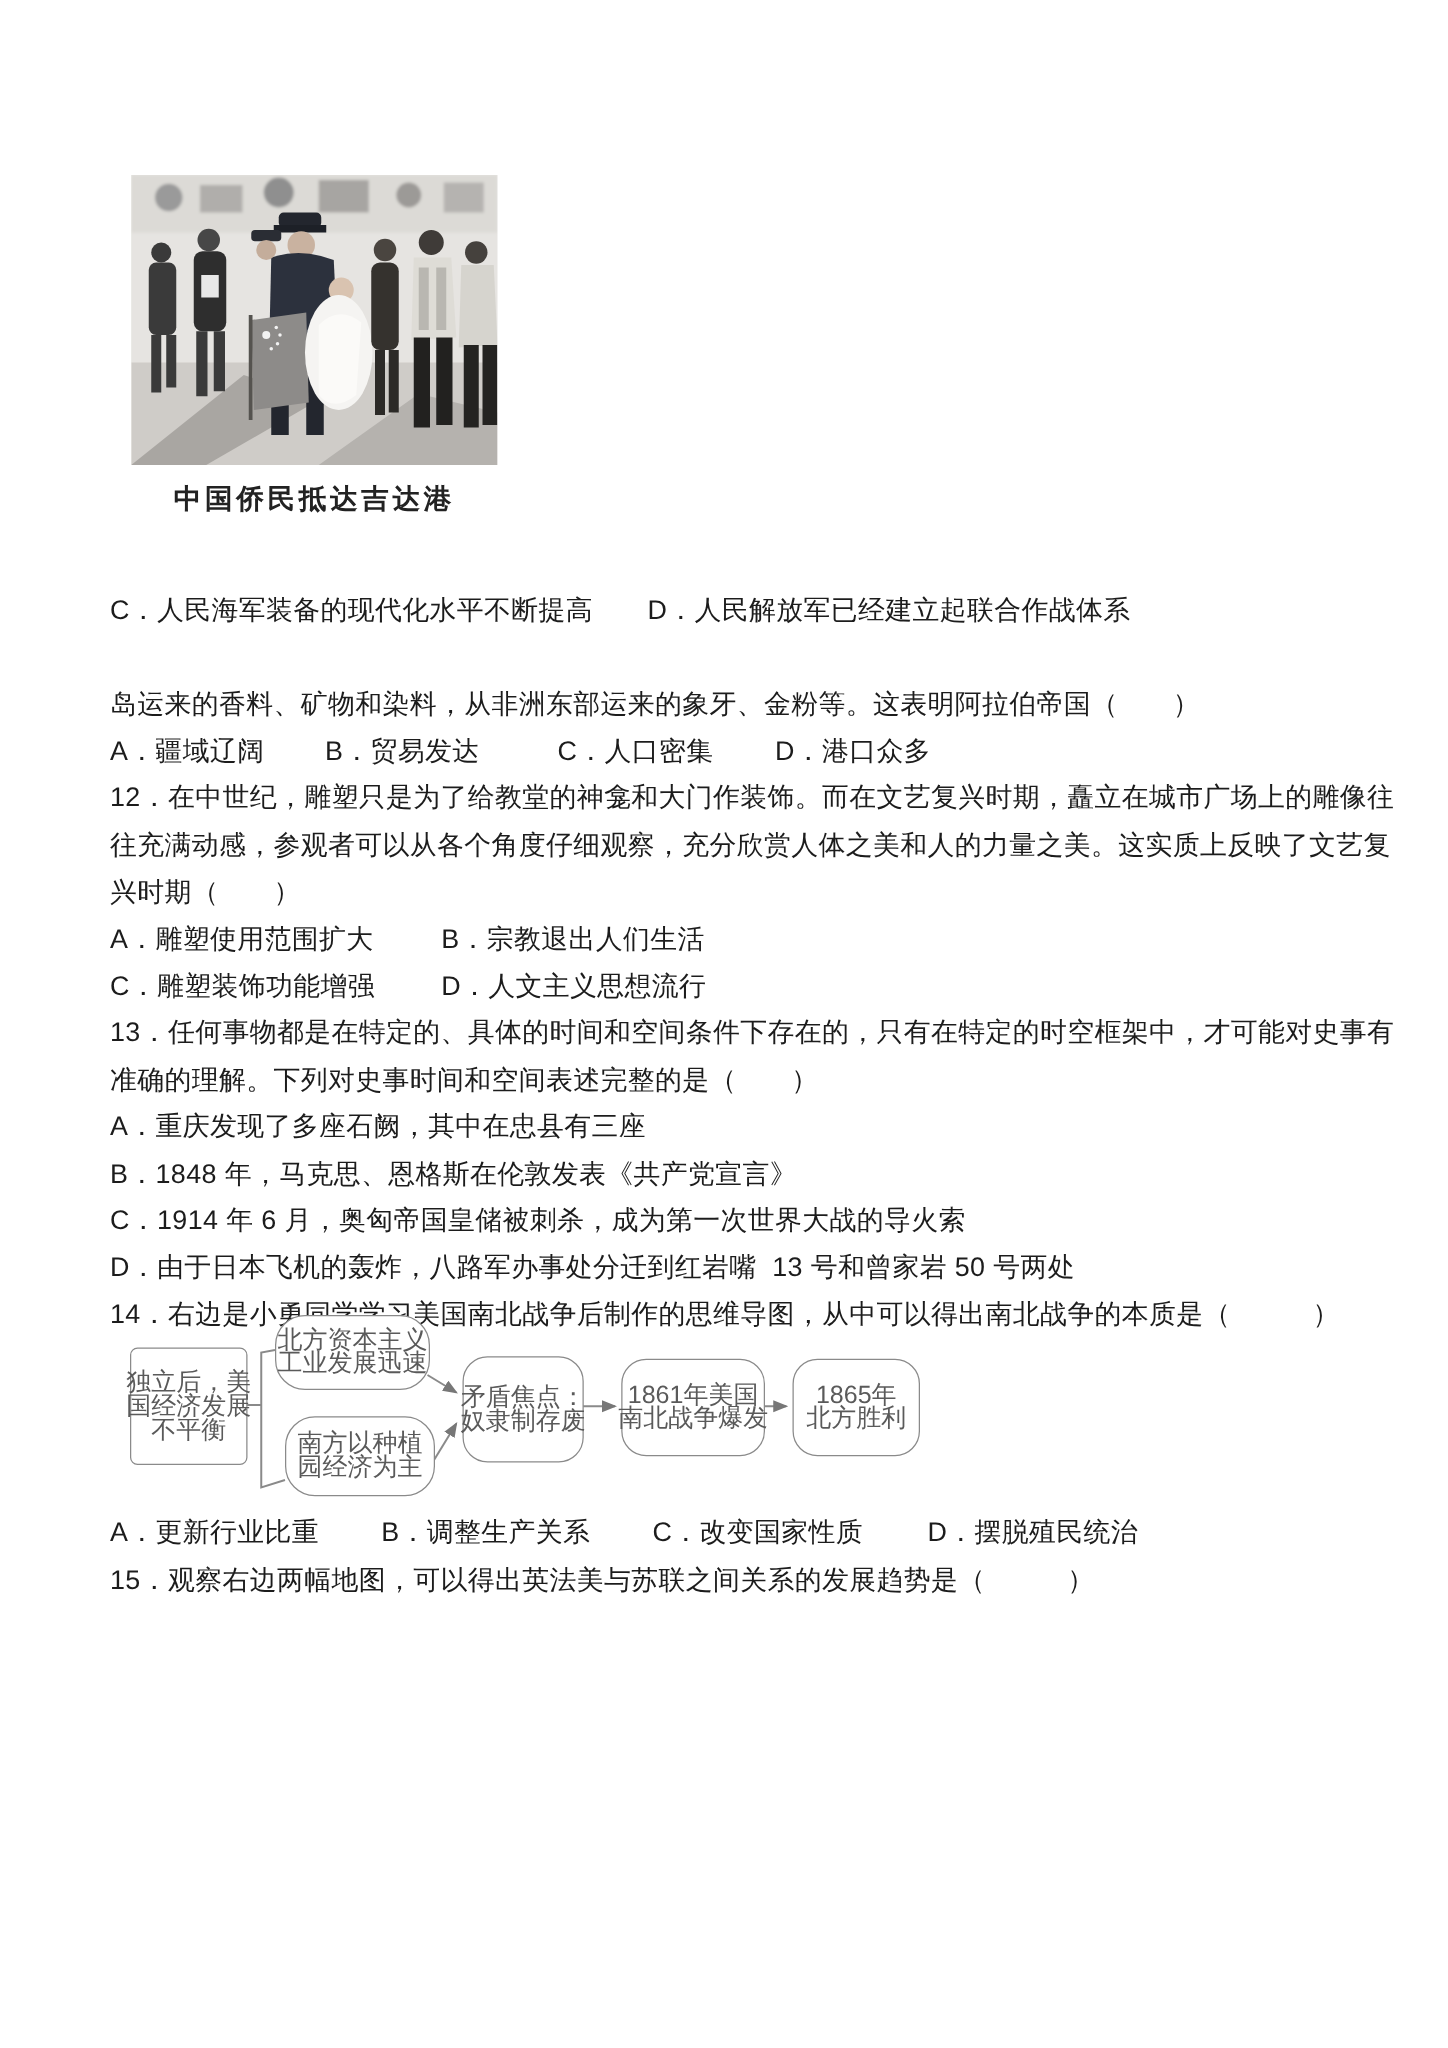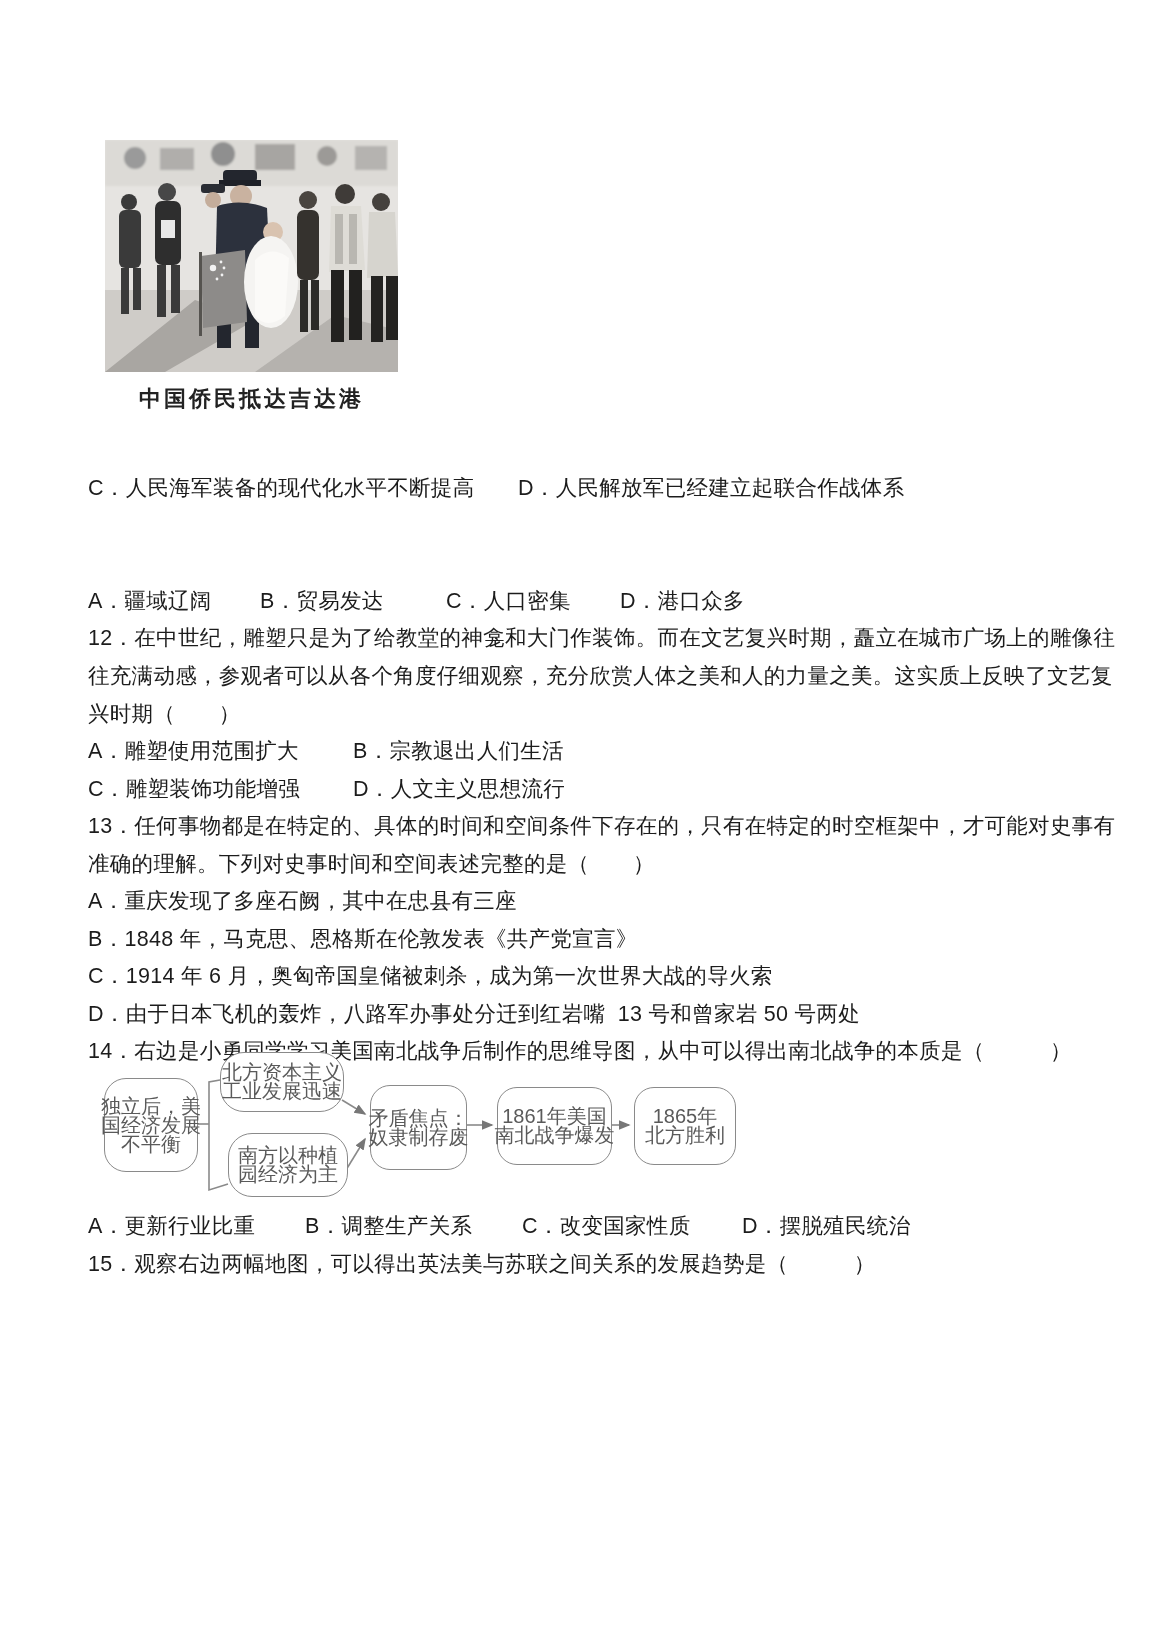--- a/index.html
+++ b/index.html
@@ -49,21 +49,21 @@
   .diagram svg.links{position:absolute;left:0;top:0;width:660px;height:160px;}
   .node{
     position:absolute;
     border:1.6px solid #8a8a8a;border-radius:20px;
     display:flex;flex-direction:column;align-items:center;justify-content:center;
     font-size:20px;line-height:19px;color:#5a5a5a;
     text-align:center;background:#fff;
     font-family:Liberation Sans, sans-serif;
   }
   .node span{display:block;white-space:pre;}
-  .n-root {left:9px;  top:30px;width:92px; height:92px;border-radius:22px;}
+  .n-root {left:9px;  top:30px;width:92px; height:92px;border-radius:6px;}
   .n-north{left:125px;top:4px; width:122px;height:58px;border-radius:24px;}
   .n-south{left:133px;top:85px;width:118px;height:62px;border-radius:24px;}
   .n-focus{left:275px;top:37px;width:95px; height:83px;}
   .n-1861 {left:402px;top:39px;width:113px;height:76px;}
   .n-1865 {left:539px;top:39px;width:100px;height:76px;}
 </style>
 </head>
 <body>
 
 <div class="page">
@@ -148,20 +148,21 @@
       </g>
     </svg>
   </figure>
   <figcaption class="photo-caption">中国侨民抵达吉达港</figcaption>
 
   <div class="optrow w2" style="top:474px">
     <span>C．人民海军装备的现代化水平不断提高</span>
     <span>D．人民解放军已经建立起联合作战体系</span>
   </div>
 
+  <div class="tline" style="top:549px">岛运来的香料、矿物和染料，从非洲东部运来的象牙、金粉等。这表明阿拉伯帝国（　　）</div>
   <div class="optrow q11w" style="top:587px">
     <span>A．疆域辽阔</span>
     <span>B．贸易发达</span>
     <span>C．人口密集</span>
     <span>D．港口众多</span>
   </div>
 
   <div class="tline" style="top:624px">12．在中世纪，雕塑只是为了给教堂的神龛和大门作装饰。而在文艺复兴时期，矗立在城市广场上的雕像往</div>
   <div class="tline" style="top:662px">往充满动感，参观者可以从各个角度仔细观察，充分欣赏人体之美和人的力量之美。这实质上反映了文艺复</div>
   <div class="tline" style="top:700px">兴时期（　　）</div>

